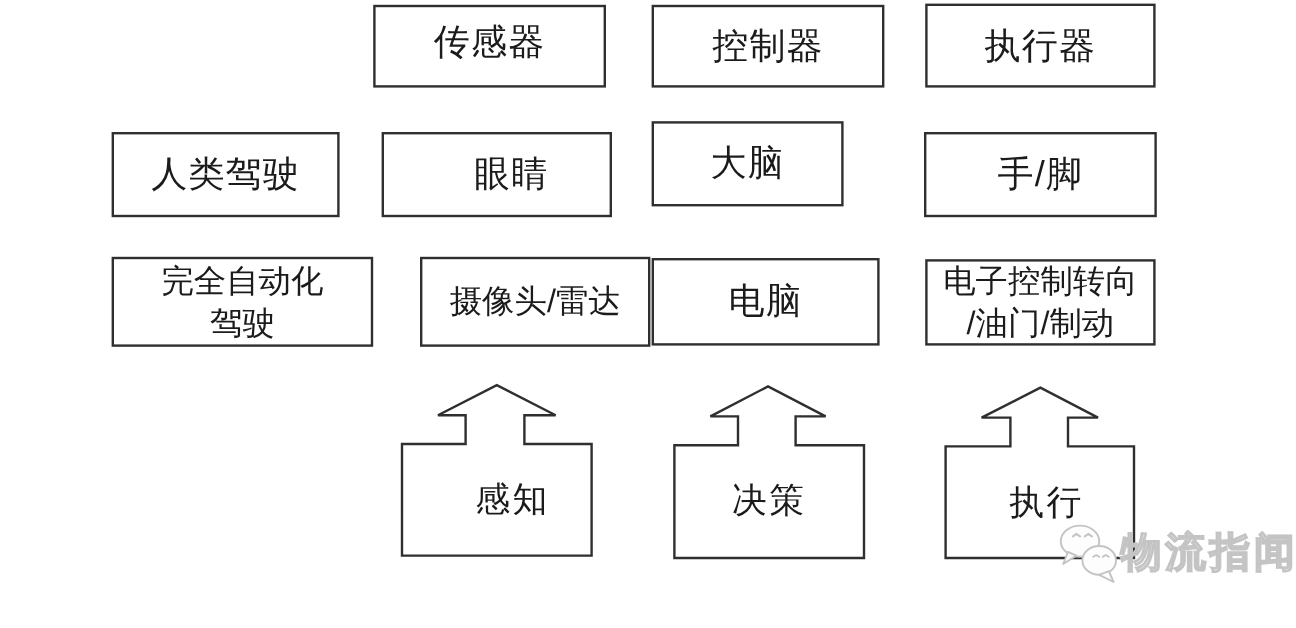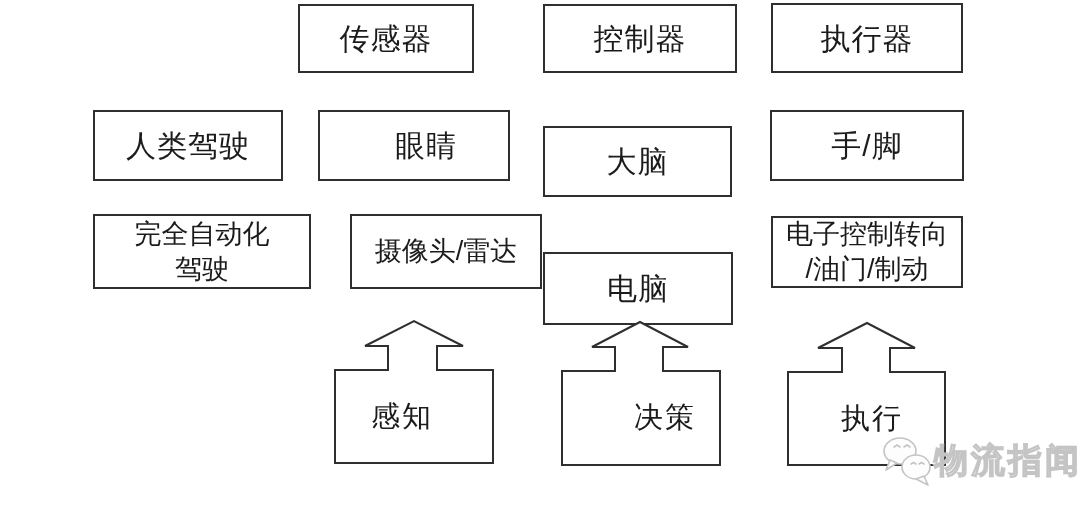--- a/index.html
+++ b/index.html
@@ -82,44 +82,44 @@
     text-shadow: 0 0 1px #cccccc;
     font-weight: bold;
     white-space: nowrap;
   }
 </style>
 </head>
 <body>
 
 <div class="canvas">
 
-  <div class="box" style="left:298px; top:4px; width:176px; height:69px;">传感器</div>
+  <div class="box" style="left:311px; top:4px; width:194px; height:69px;font-family:Liberation Mono, monospace;">传感器</div>
   <div class="box" style="left:543px; top:4px; width:194px; height:69px;">控制器</div>
   <div class="box" style="left:93px; top:110px; width:190px; height:71px;">人类驾驶</div>
 
   <div class="box" style="left:771px; top:3px; width:192px; height:70px;">执行器</div>
   <div class="box" style="left:318px; top:110px; width:192px; height:71px;padding-left:24px;">眼睛</div>
-  <div class="box" style="left:543px; top:126px; width:189px; height:71px;">大脑</div>
+  <div class="box" style="left:543px; top:101px; width:160px; height:71px;">大脑</div>
   <div class="box" style="left:770px; top:110px; width:194px; height:71px;">手/脚</div>
 
   <div class="box small" style="left:93px; top:214px; width:218px; height:75px;">完全自动化
 驾驶</div>
   <div class="box small" style="left:318px; top:214px; width:192px; height:75px;margin-left:32px;">摄像头/雷达</div>
-  <div class="box" style="left:543px; top:215px; width:190px; height:73px;margin-top:37px;">电脑</div>
+  <div class="box" style="left:543px; top:215px; width:190px; height:73px;">电脑</div>
   <div class="box small" style="left:771px; top:216px; width:192px; height:72px;">电子控制转向
 /油门/制动</div>
 
   <svg class="arrow-layer" viewBox="0 0 1080 523" aria-hidden="true">
     <path class="arrow-shape" d="M335,370 L388,370 L388,346 L365,346 L414,321 L463,346 L437,346 L437,370 L493,370 L493,463 L335,463 Z"></path>
     <path class="arrow-shape" d="M562,371 L615,371 L615,347 L592,347 L640,322 L688,347 L663,347 L663,371 L720,371 L720,465 L562,465 Z"></path>
     <path class="arrow-shape" d="M788,372 L842,372 L842,348 L818,348 L867,323 L915,348 L890,348 L890,372 L945,372 L945,465 L788,465 Z"></path>
   </svg>
 
-  <div class="arrow-label" style="left:323px; top:370px; width:158px; height:93px;">感知</div>
-  <div class="arrow-label" style="left:562px; top:371px; width:158px; height:94px;padding-left:24px;">决策</div>
+  <div class="arrow-label" style="left:348px; top:370px; width:158px; height:93px;">感知</div>
+  <div class="arrow-label" style="left:562px; top:371px; width:158px; height:94px;">决策</div>
   <div class="arrow-label" style="left:788px; top:372px; width:168px; height:93px;">执行</div>
 
 
   <div class="watermark">
     <svg class="watermark-icon" width="58" height="58" viewBox="0 0 58 58" aria-hidden="true">
       <g fill="#fdfdfd" stroke="#c4c4c4" stroke-width="1.6">
         <ellipse cx="22" cy="17" rx="16" ry="13"></ellipse>
         <path d="M12,26 L8,36 L19,29 Z" stroke-linejoin="round"></path>
         <ellipse cx="38" cy="33" rx="14" ry="12"></ellipse>
         <path d="M46,42 L50,51 L38,45 Z" stroke-linejoin="round"></path>

